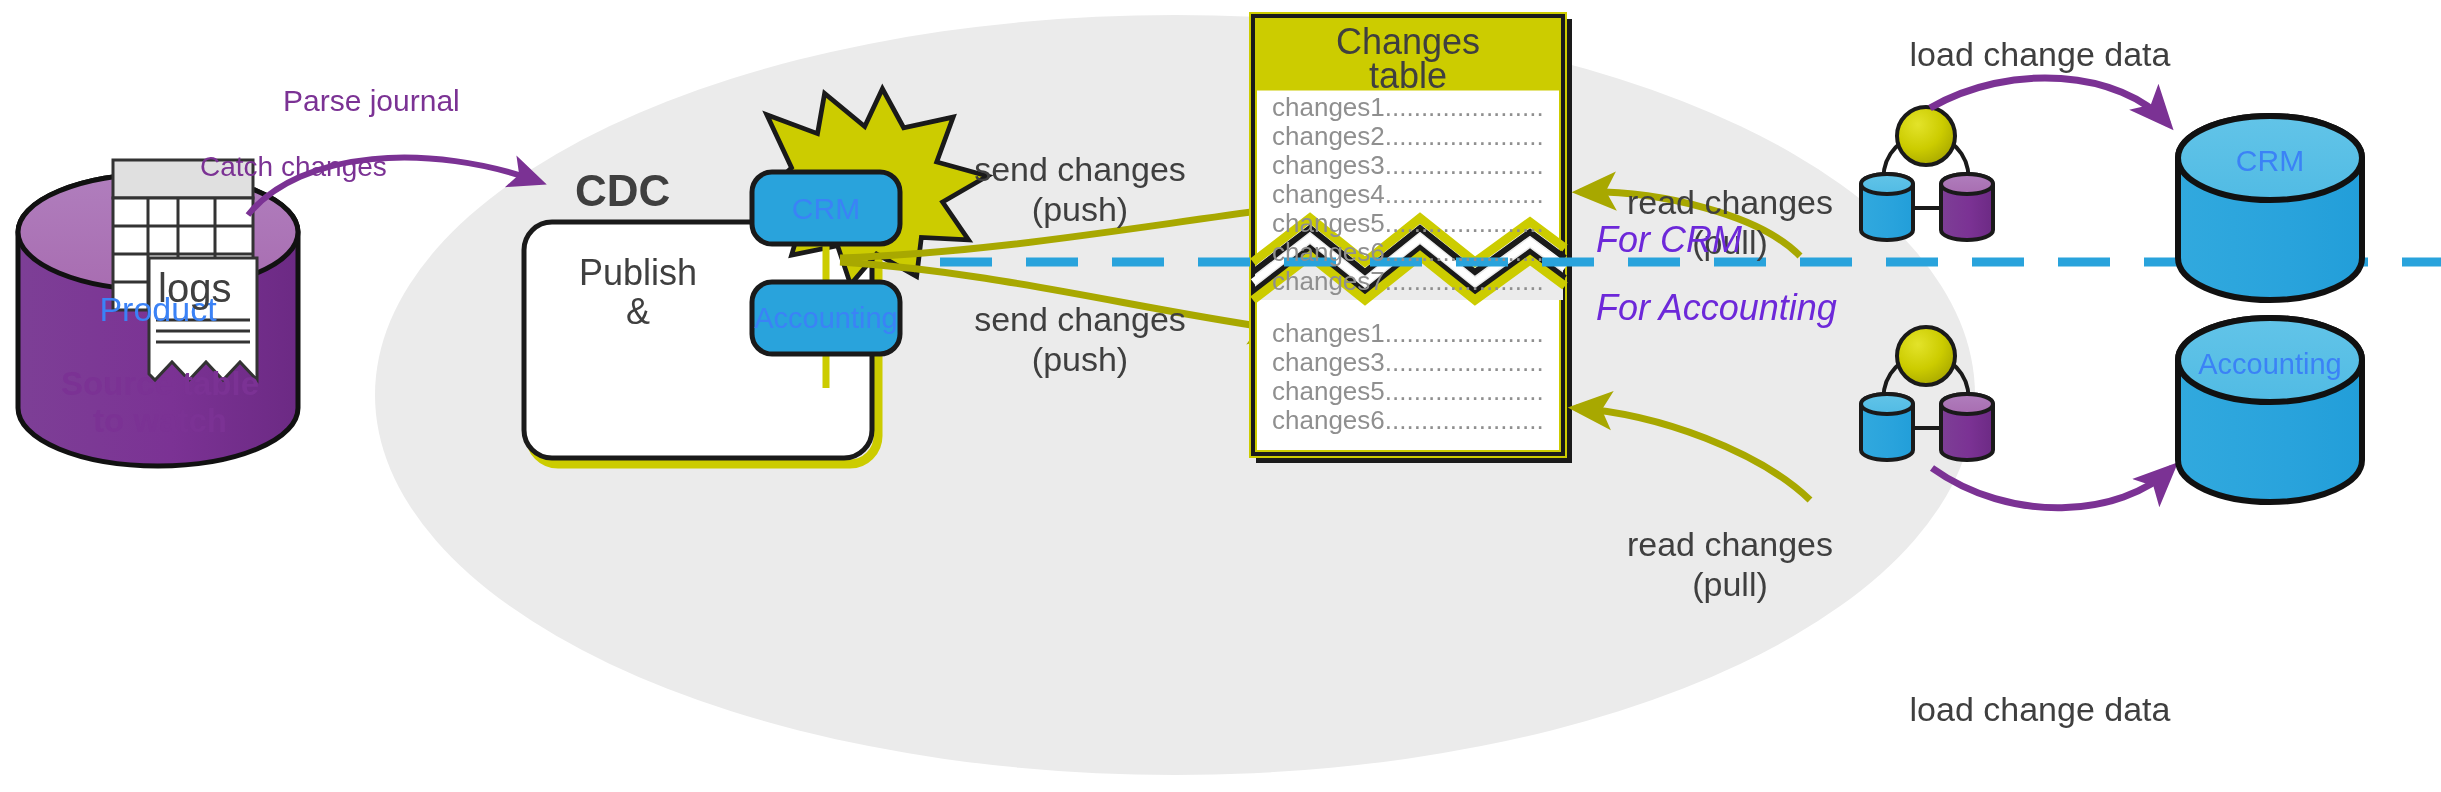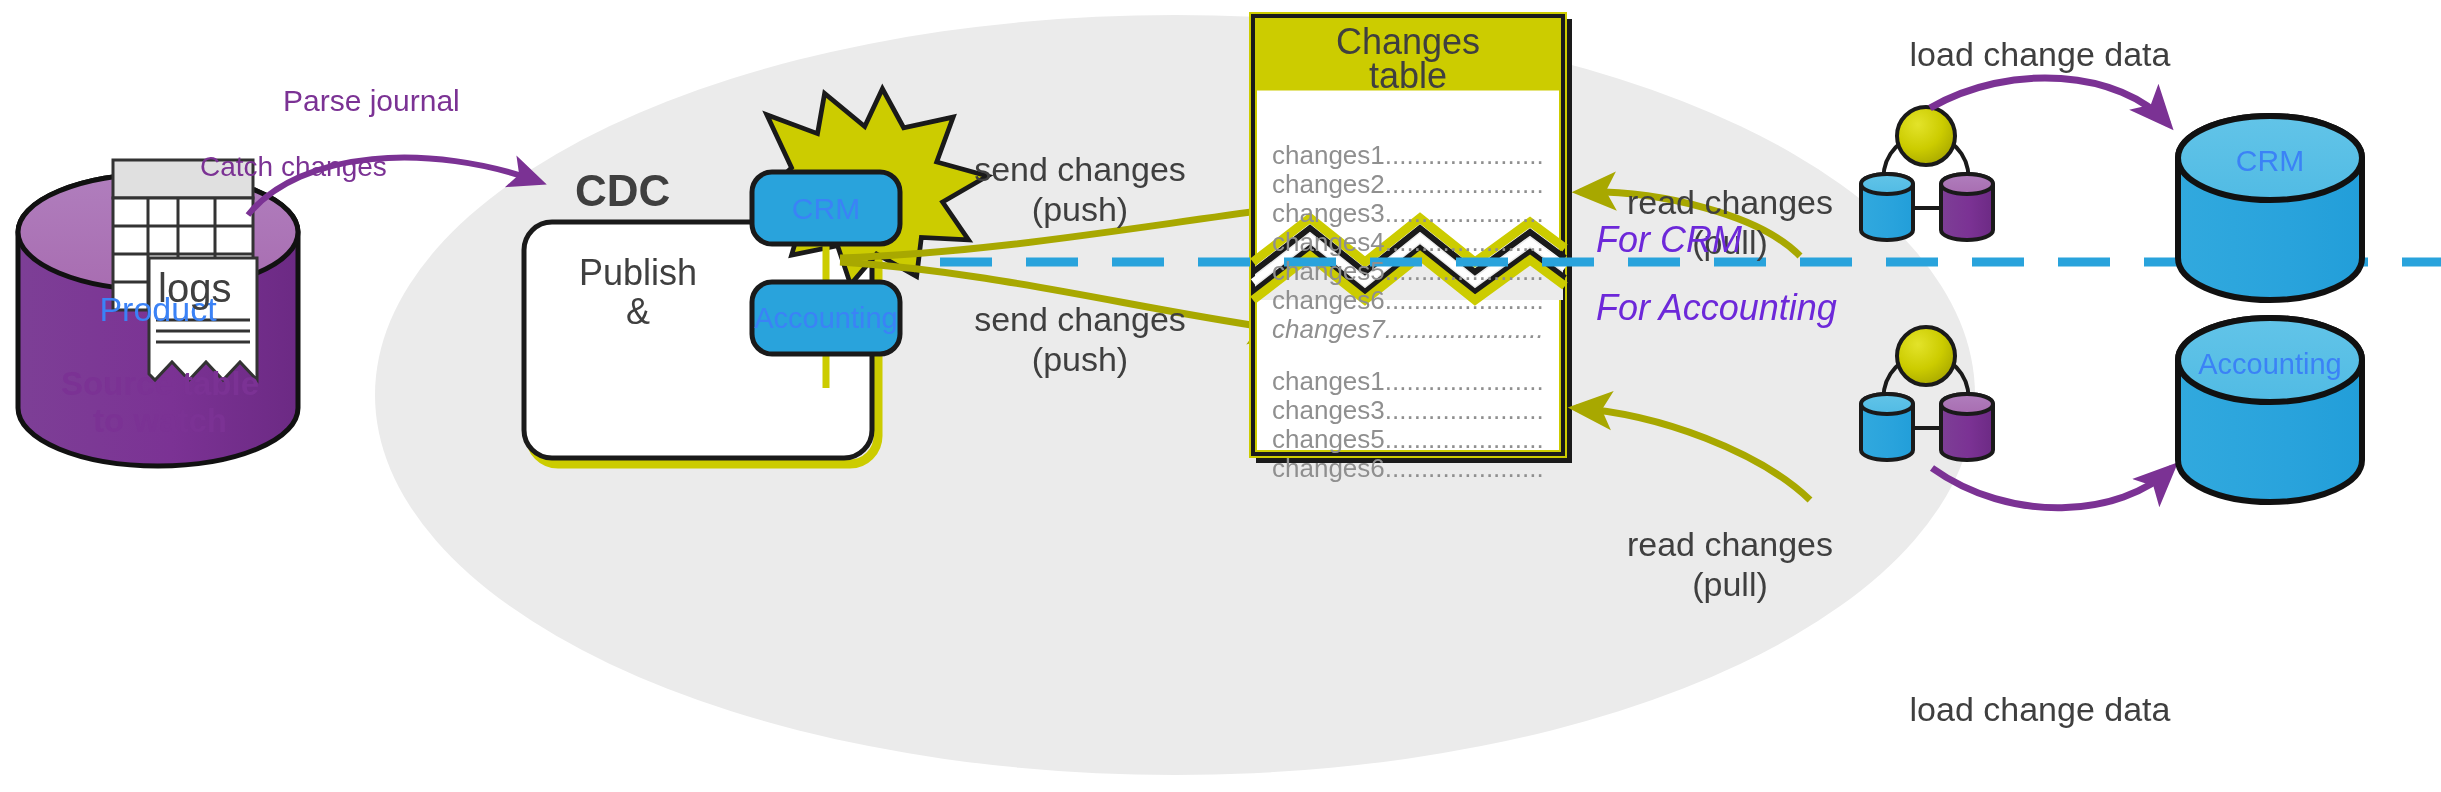--- a/index.html
+++ b/index.html
@@ -36,21 +36,20 @@
   .center   { text-align: center; }
   .bold     { font-weight: bold; }
   .italic   { font-style: italic; }
 
   .ct-row {
     position: absolute;
     color: #8f8f8f;
     font-size: 26px;
     white-space: pre;
     letter-spacing: 0px;
-    margin-top: 48px;
   }
 </style>
 </head>
 <body>
 
 <div id="stage">
 
   <svg class="layer" viewBox="0 0 2441 792">
     <defs>
       <linearGradient id="gradPurpleTop" x1="0" y1="0" x2="0" y2="1">
@@ -217,21 +216,21 @@
   <div class="txt t-dark center" style="left:1257px; top:22px; width:302px; font-size:36px;">Changes</div>
   <div class="txt t-dark center" style="left:1257px; top:56px; width:302px; font-size:36px;">table</div>
 
   <div id="changes-upper">
       <div class="ct-row" style="left: 1272px; top: 92px;">changes1......................</div>
       <div class="ct-row" style="left: 1272px; top: 121px;">changes2......................</div>
       <div class="ct-row" style="left: 1272px; top: 150px;">changes3......................</div>
       <div class="ct-row" style="left: 1272px; top: 179px;">changes4......................</div>
       <div class="ct-row" style="left: 1272px; top: 208px;">changes5......................</div>
       <div class="ct-row" style="left: 1272px; top: 237px;">changes6......................</div>
-      <div class="ct-row" style="left: 1272px; top: 266px; font-style: italic;">changes7......................</div>
+      <div class="ct-row" style="left: 1272px; top: 266px;">changes7......................</div>
     </div>
   <div id="changes-lower">
       <div class="ct-row" style="left: 1272px; top: 318px;">changes1......................</div>
       <div class="ct-row" style="left: 1272px; top: 347px;">changes3......................</div>
       <div class="ct-row" style="left: 1272px; top: 376px;">changes5......................</div>
       <div class="ct-row" style="left: 1272px; top: 405px;">changes6......................</div>
     </div>
 
   <div class="txt t-dark center" style="left:1580px; top:183px; width:300px; font-size:34px;">read changes</div>
   <div class="txt t-dark center" style="left:1580px; top:223px; width:300px; font-size:34px;">(pull)</div>

